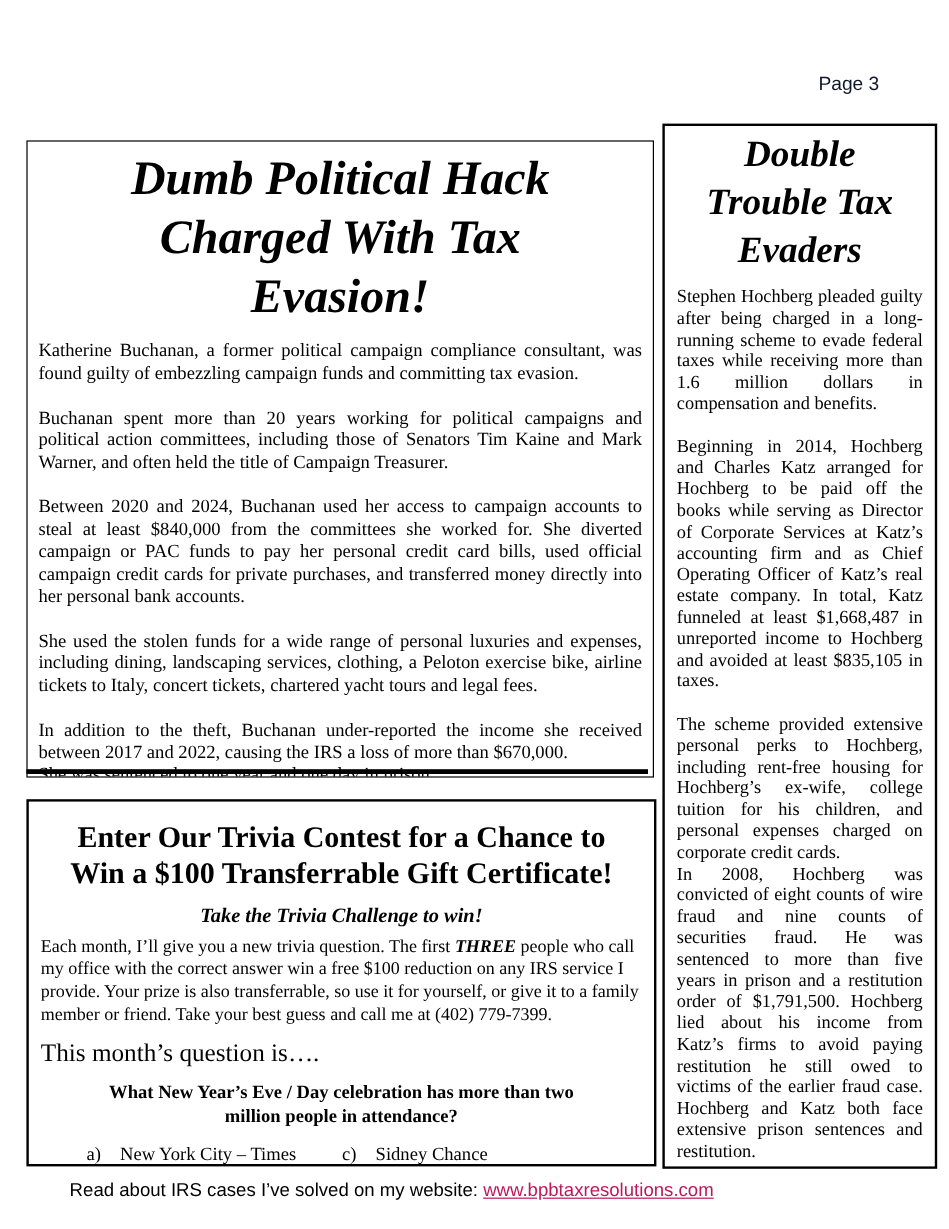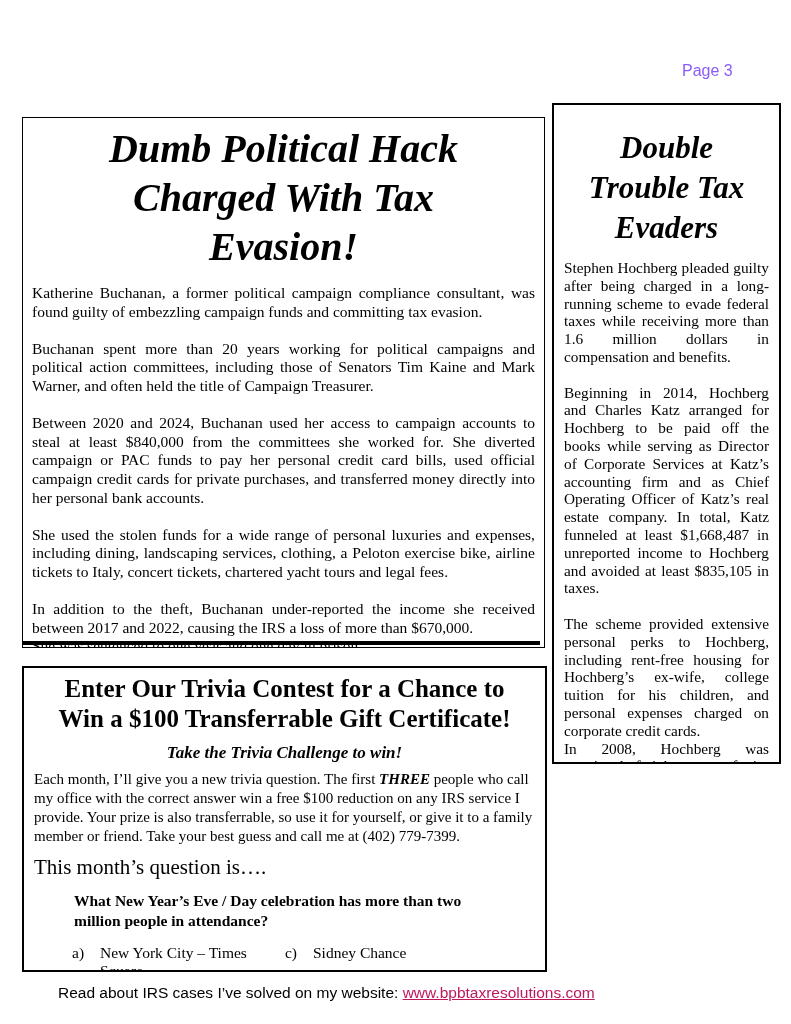--- a/index.html
+++ b/index.html
@@ -12,21 +12,21 @@
     color: #000000;
     font-family: "Liberation Serif", "DejaVu Serif", serif;
     overflow: hidden;
   }
   .page-number {
     position: absolute;
     top: 62px;
     left: 682px;
     font-family: "Liberation Sans", "DejaVu Sans", sans-serif;
     font-size: 16px;
-    color: #8b5cf6;
+    color: #0f172a;
   }
   .main-box {
     position: absolute;
     left: 22px;
     top: 117px;
     width: 523px;
     height: 531px;
     border: 1.5px solid #000;
     padding: 4px 9px;
     overflow: hidden;
@@ -62,61 +62,62 @@
     height: 306px;
     border: 2px solid #000;
     padding: 4px 10px;
     overflow: hidden;
   }
   .trivia-heading {
     text-align: center;
     font-weight: bold;
     font-size: 25px;
     line-height: 30px;
-    margin-top: 2px;
+    margin-top: 12px;
   }
   .trivia-sub {
     text-align: center;
     font-weight: bold;
     font-style: italic;
     font-size: 17px;
     margin: 9px 0 7px 0;
   }
   .trivia-intro {
     font-size: 15px;
     line-height: 19px;
     margin: 0 0 9px 0;
   }
   .trivia-lead {
     font-size: 21px;
     margin: 0 0 11px 0;
   }
   .trivia-question {
+    text-align: center;
     font-weight: bold;
     font-size: 15.5px;
     line-height: 20px;
     margin: 0 40px 13px 40px;
   }
   .options-grid {
     display: grid;
     grid-template-columns: 46% 54%;
     row-gap: 9px;
     padding-left: 38px;
     font-size: 15.5px;
   }
   .option { display: flex; }
   .option-label { width: 28px; flex: 0 0 28px; }
   .sidebar-box {
     position: absolute;
     left: 552px;
     top: 103px;
     width: 229px;
-    height: 661px;
+    height: 871px;
     border: 2px solid #000;
-    padding: 20px 10px;
+    padding: 0 10px;
     overflow: hidden;
   }
   .sidebar-title {
     text-align: center;
     font-weight: bold;
     font-style: italic;
     font-size: 31px;
     line-height: 40px;
     margin: 3px 0 11px 0;
   }

